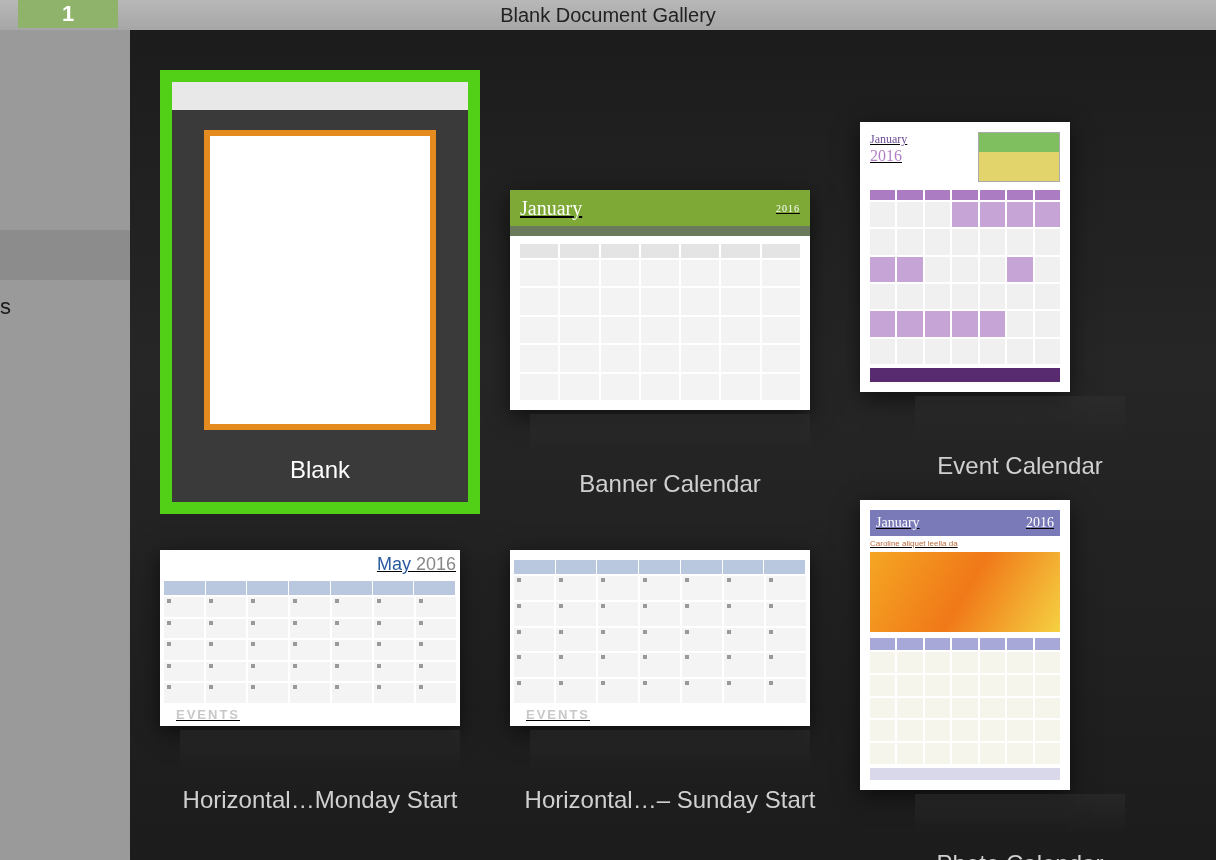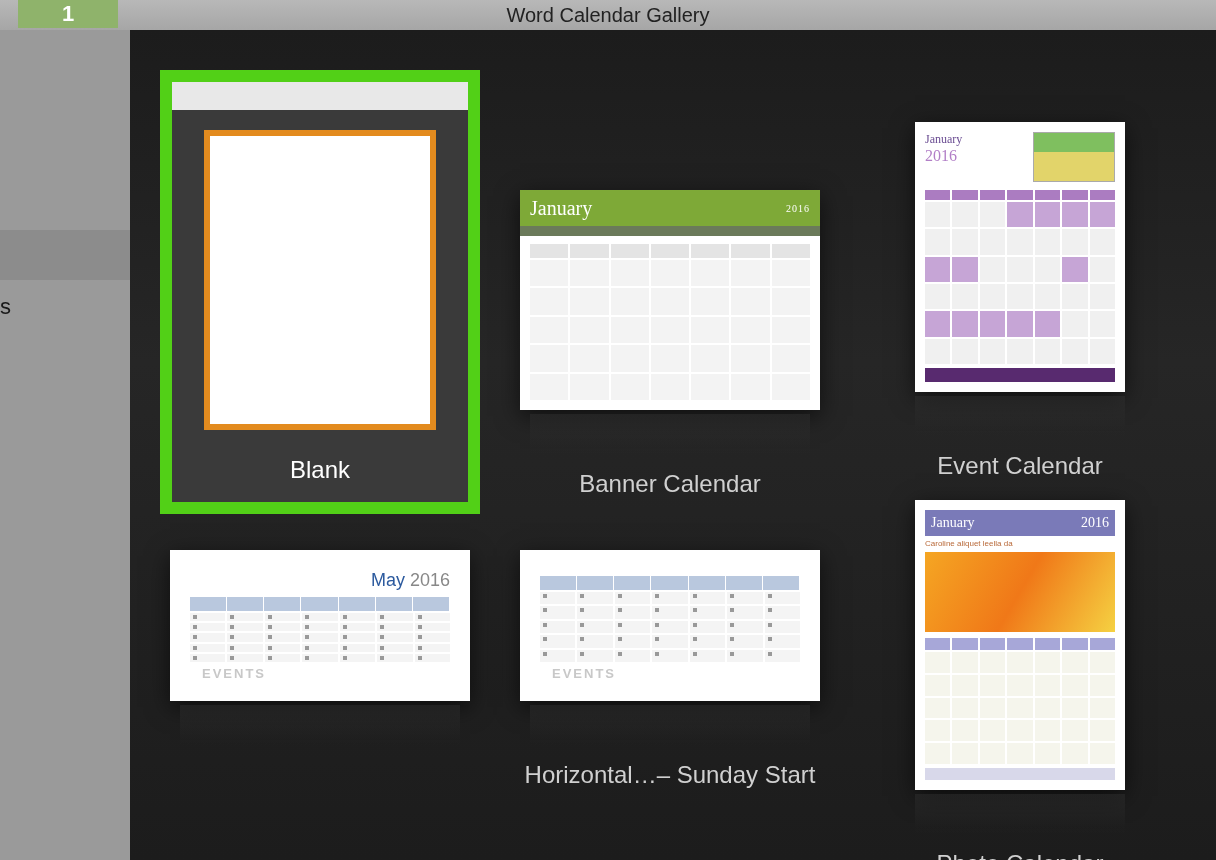--- a/index.html
+++ b/index.html
@@ -58,21 +58,21 @@
 
   .grid {
     display: grid;
     grid-template-columns: repeat(3, 320px);
     column-gap: 30px;
     row-gap: 36px;
     justify-content: start;
   }
 
   .template-item { width: 320px; display:flex; flex-direction:column; align-items:center; }
-  .thumb-wrap { position:relative; width:100%; display:flex; justify-content:center; }
+  .thumb-wrap { position:relative; width:100%; display:flex; justify-content:flex-start;text-decoration:underline; }
   .template-label {
     color: #d0d0d0; font-size: 24px; margin-top: 16px; text-align:center; width:100%;
     white-space: nowrap; overflow: hidden; text-overflow: clip;
   }
   .selected-label { color: #fff; }
 
   .reflection {
     width: 280px; height: 40px;
     background: linear-gradient(rgba(50,50,50,0.45), rgba(50,50,50,0));
     margin-top: 4px;
@@ -124,23 +124,23 @@
   .event-year { font-family: Georgia, serif; font-size:16px; color:#b27fc7; }
   .event-photo { width: 82px; height: 50px; background: linear-gradient(#7fbf5f 40%, #e2d46a 40%); border:1px solid #aaa; }
   .event-grid { margin-top:8px; flex:1; display:grid; grid-template-columns:repeat(7,1fr); grid-template-rows:10px repeat(6,1fr); gap:2px; }
   .ev-head { background:#ab7cc1; }
   .ev-cell { background:#f0f0f0; }
   .ev-fill { background:#c6a5d6; }
   .event-foot { height:14px; background:#582a6f; margin-top:4px; }
 
   
   .hcal-thumb {
-    width: 300px; height: 151px; background:#fff;
+    width: 300px; height: 176px; background:#fff;
     box-shadow: 0 6px 22px rgba(0,0,0,.6);
-    padding: 20px; display:flex; flex-direction:column;
+    padding: 4px; display:flex; flex-direction:column;
   }
   .hcal-title { text-align:right; font-size:18px; color:#2c5a9e; font-weight:500; }
   .hcal-title .gray { color:#888; }
   .hcal-dayrow { height:14px; background:#b9c8de; margin-top:6px; display:flex; }
   .hcal-dayrow span { flex:1; border-right:1px solid #fff; }
   .hcal-grid { flex:1; margin-top:2px; display:grid; grid-template-columns:repeat(7,1fr); grid-template-rows:repeat(5,1fr); gap:2px; }
   .hcal-cell { background:#f4f4f4; position:relative; }
   .hcal-cell::after { content:""; position:absolute; left:3px; top:2px; width:4px; height:4px; background:#999; }
   .hcal-events { color:#c8c8c8; font-size:13px; letter-spacing:2px; font-weight:bold; margin-top:4px;margin-left:12px; }
 
@@ -162,21 +162,21 @@
 
   
   .align-push { margin-top: 120px; }
   .align-push-event { margin-top: 52px; }
 
 </style>
 </head>
 <body>
 
 <div class="titlebar">
-  <span>Word Calendar Gallery</span>
+  <span>Blank Document Gallery</span>
 </div>
 
 <div class="step-badge">
   <span>1</span>
 </div>
 
 <div class="top-right">
   <div class="play-btn">
     <svg width="26" height="20" viewBox="0 0 26 20">
       <rect x="1" y="1" width="24" height="18" rx="2" fill="none" stroke="#222" stroke-width="2"></rect>
@@ -379,20 +379,21 @@
               <div class="hcal-cell"></div>
               <div class="hcal-cell"></div>
               <div class="hcal-cell"></div>
               <div class="hcal-cell"></div>
               <div class="hcal-cell"></div>
           </div>
           <div class="hcal-events">EVENTS</div>
         </div>
       </div>
       <div class="reflection"></div>
+      <div class="template-label">Horizontal…Monday Start</div>
     </div>
 
     <div class="template-item">
       <div class="thumb-wrap">
         <div class="hcal-thumb">
           <div class="hcal-dayrow">
               <span></span>
               <span></span>
               <span></span>
               <span></span>

